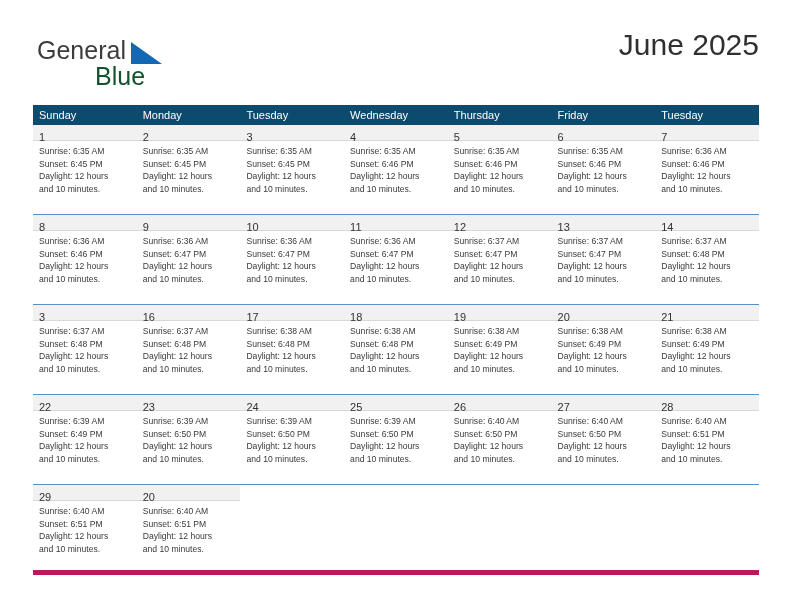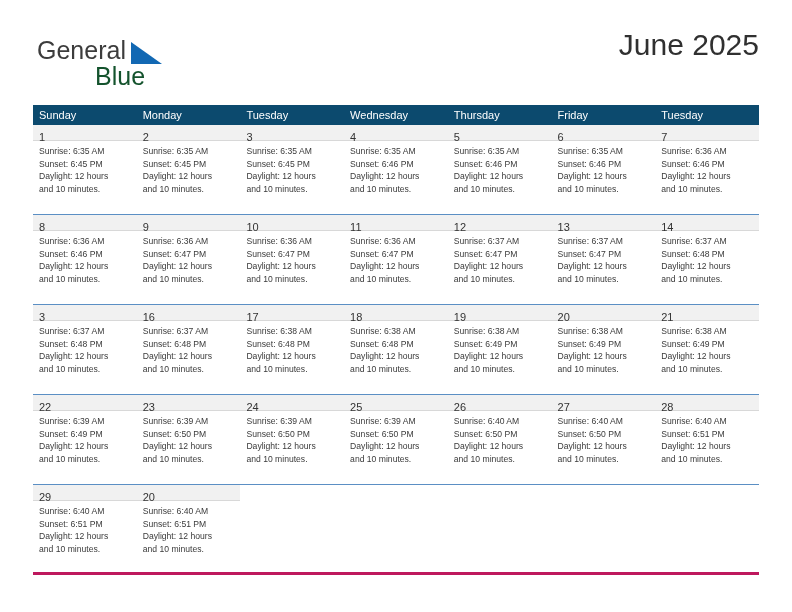--- a/index.html
+++ b/index.html
@@ -136,21 +136,21 @@
   .cell-body {
     padding: 4px 5px 0 6px;
   }
   .cell-line {
     font-size: 8.6px;
     color: #3a3a3a;
     line-height: 12.6px;
     white-space: nowrap;
   }
   .row-last .cell {
-    border-bottom: 3px solid #be185d;
+    border-bottom: 5px solid #be185d;
   }
 </style>
 </head>
 <body>
 
 <div class="page">
 
   <div class="header">
 
     <div class="brand">

